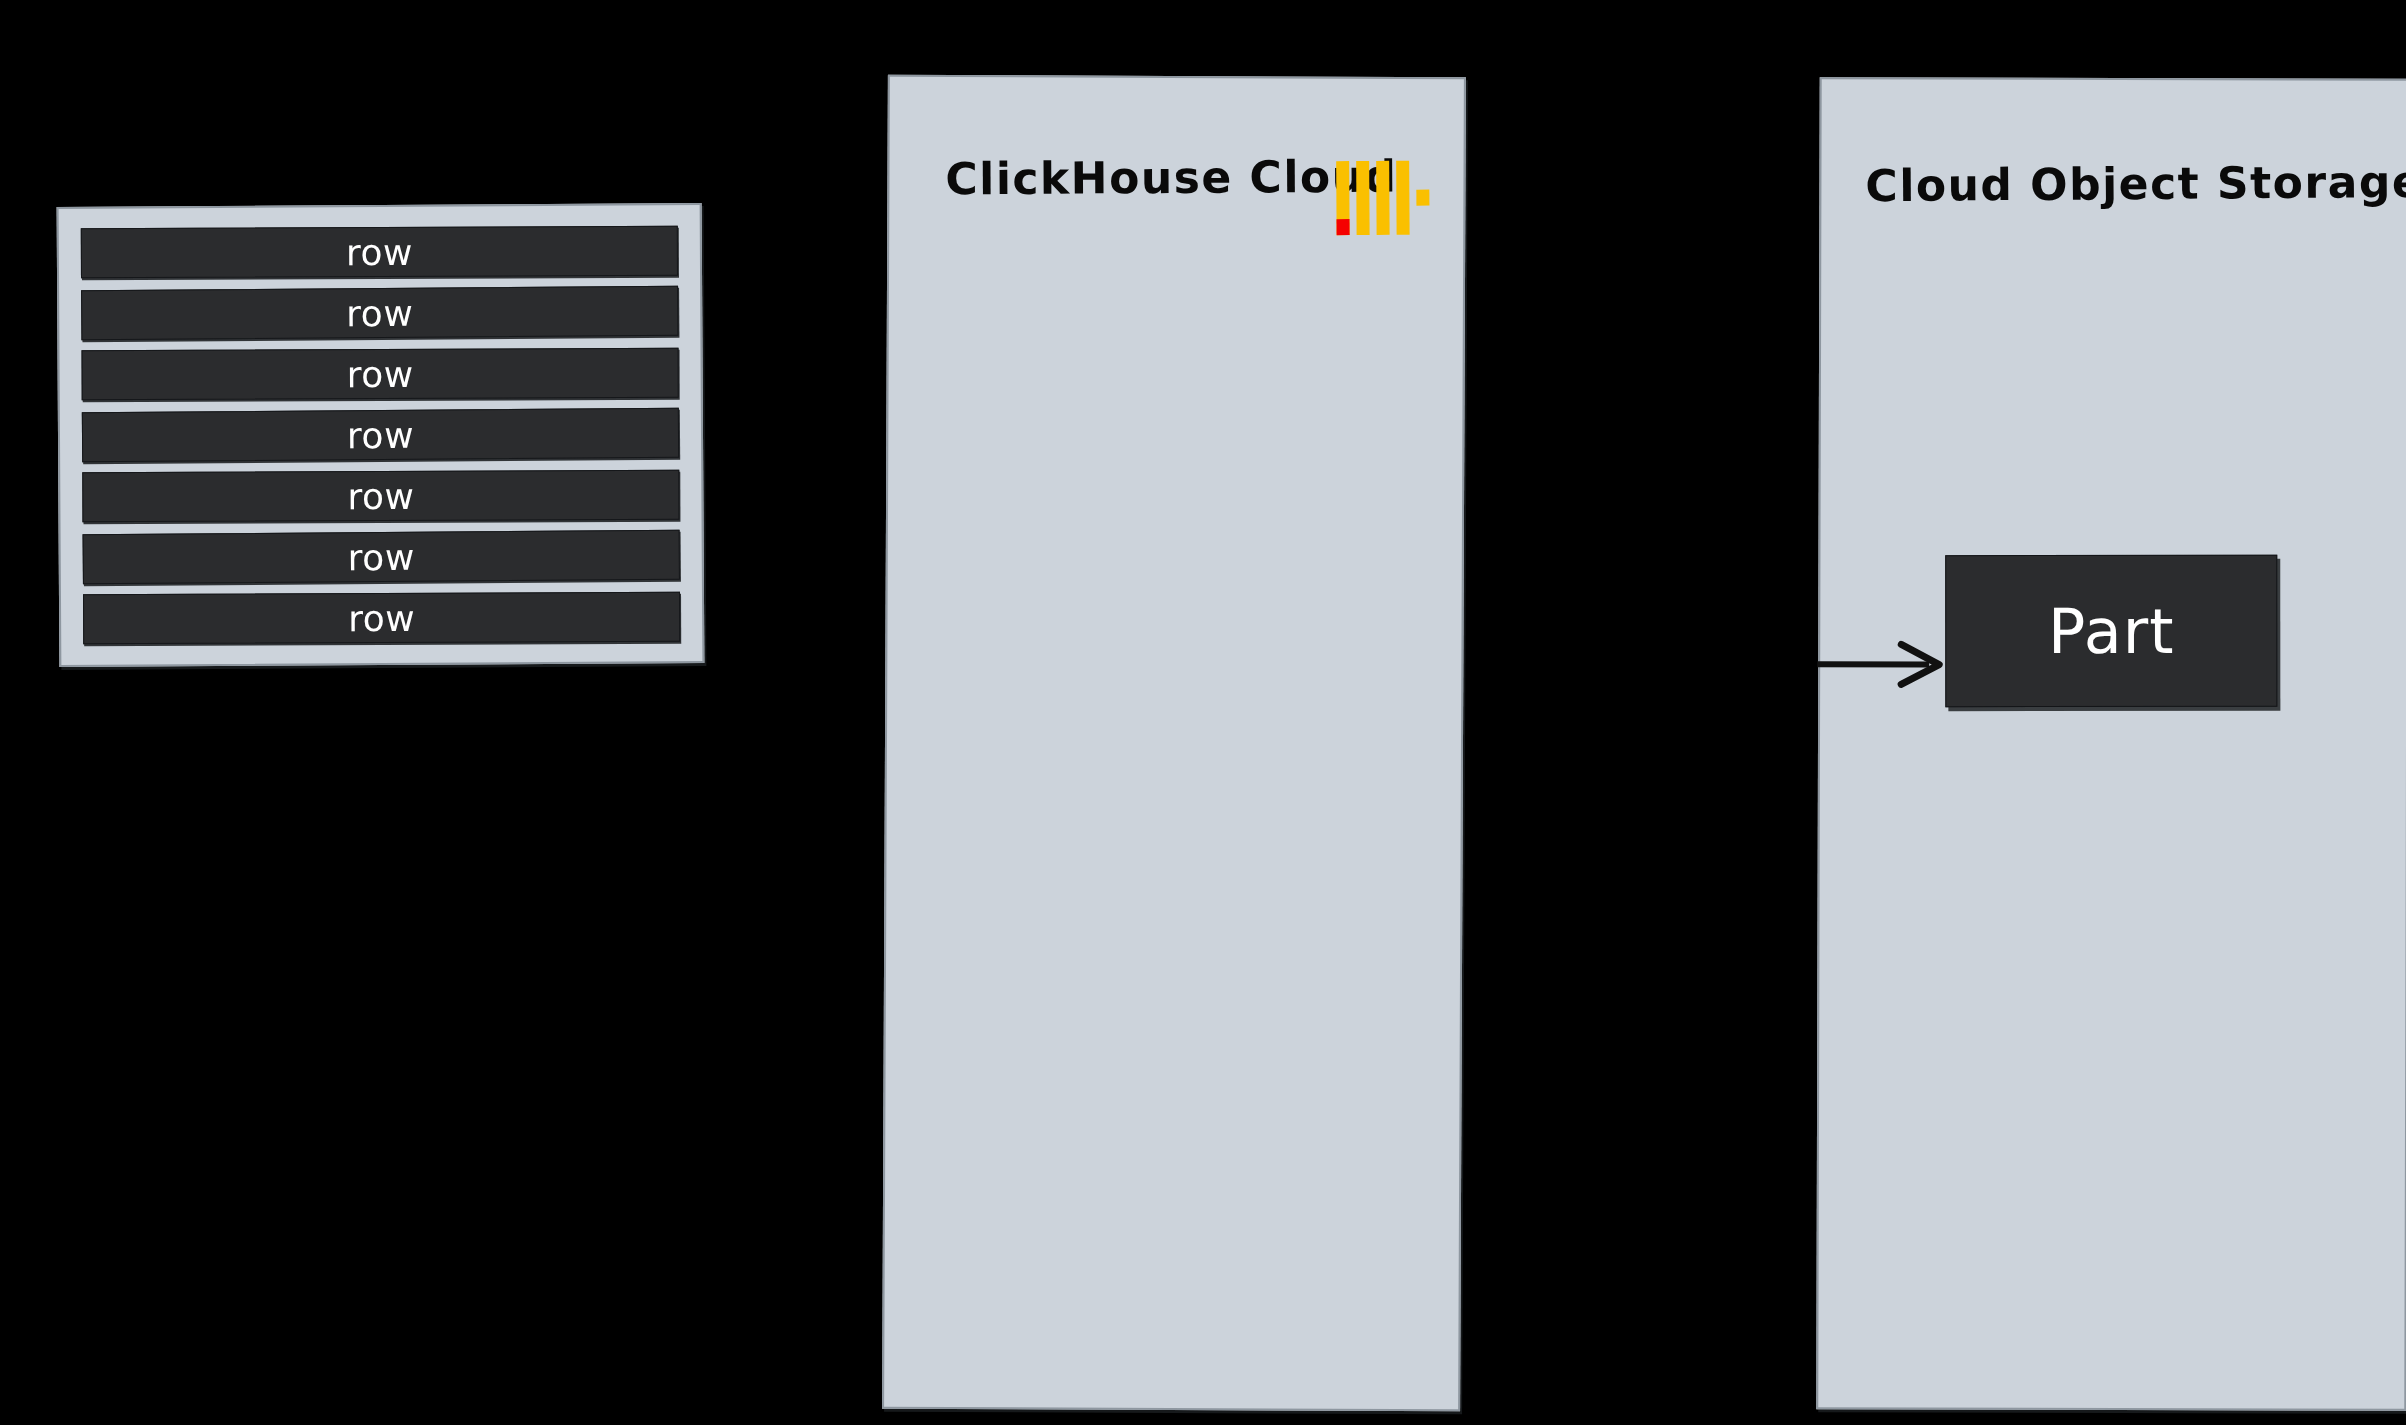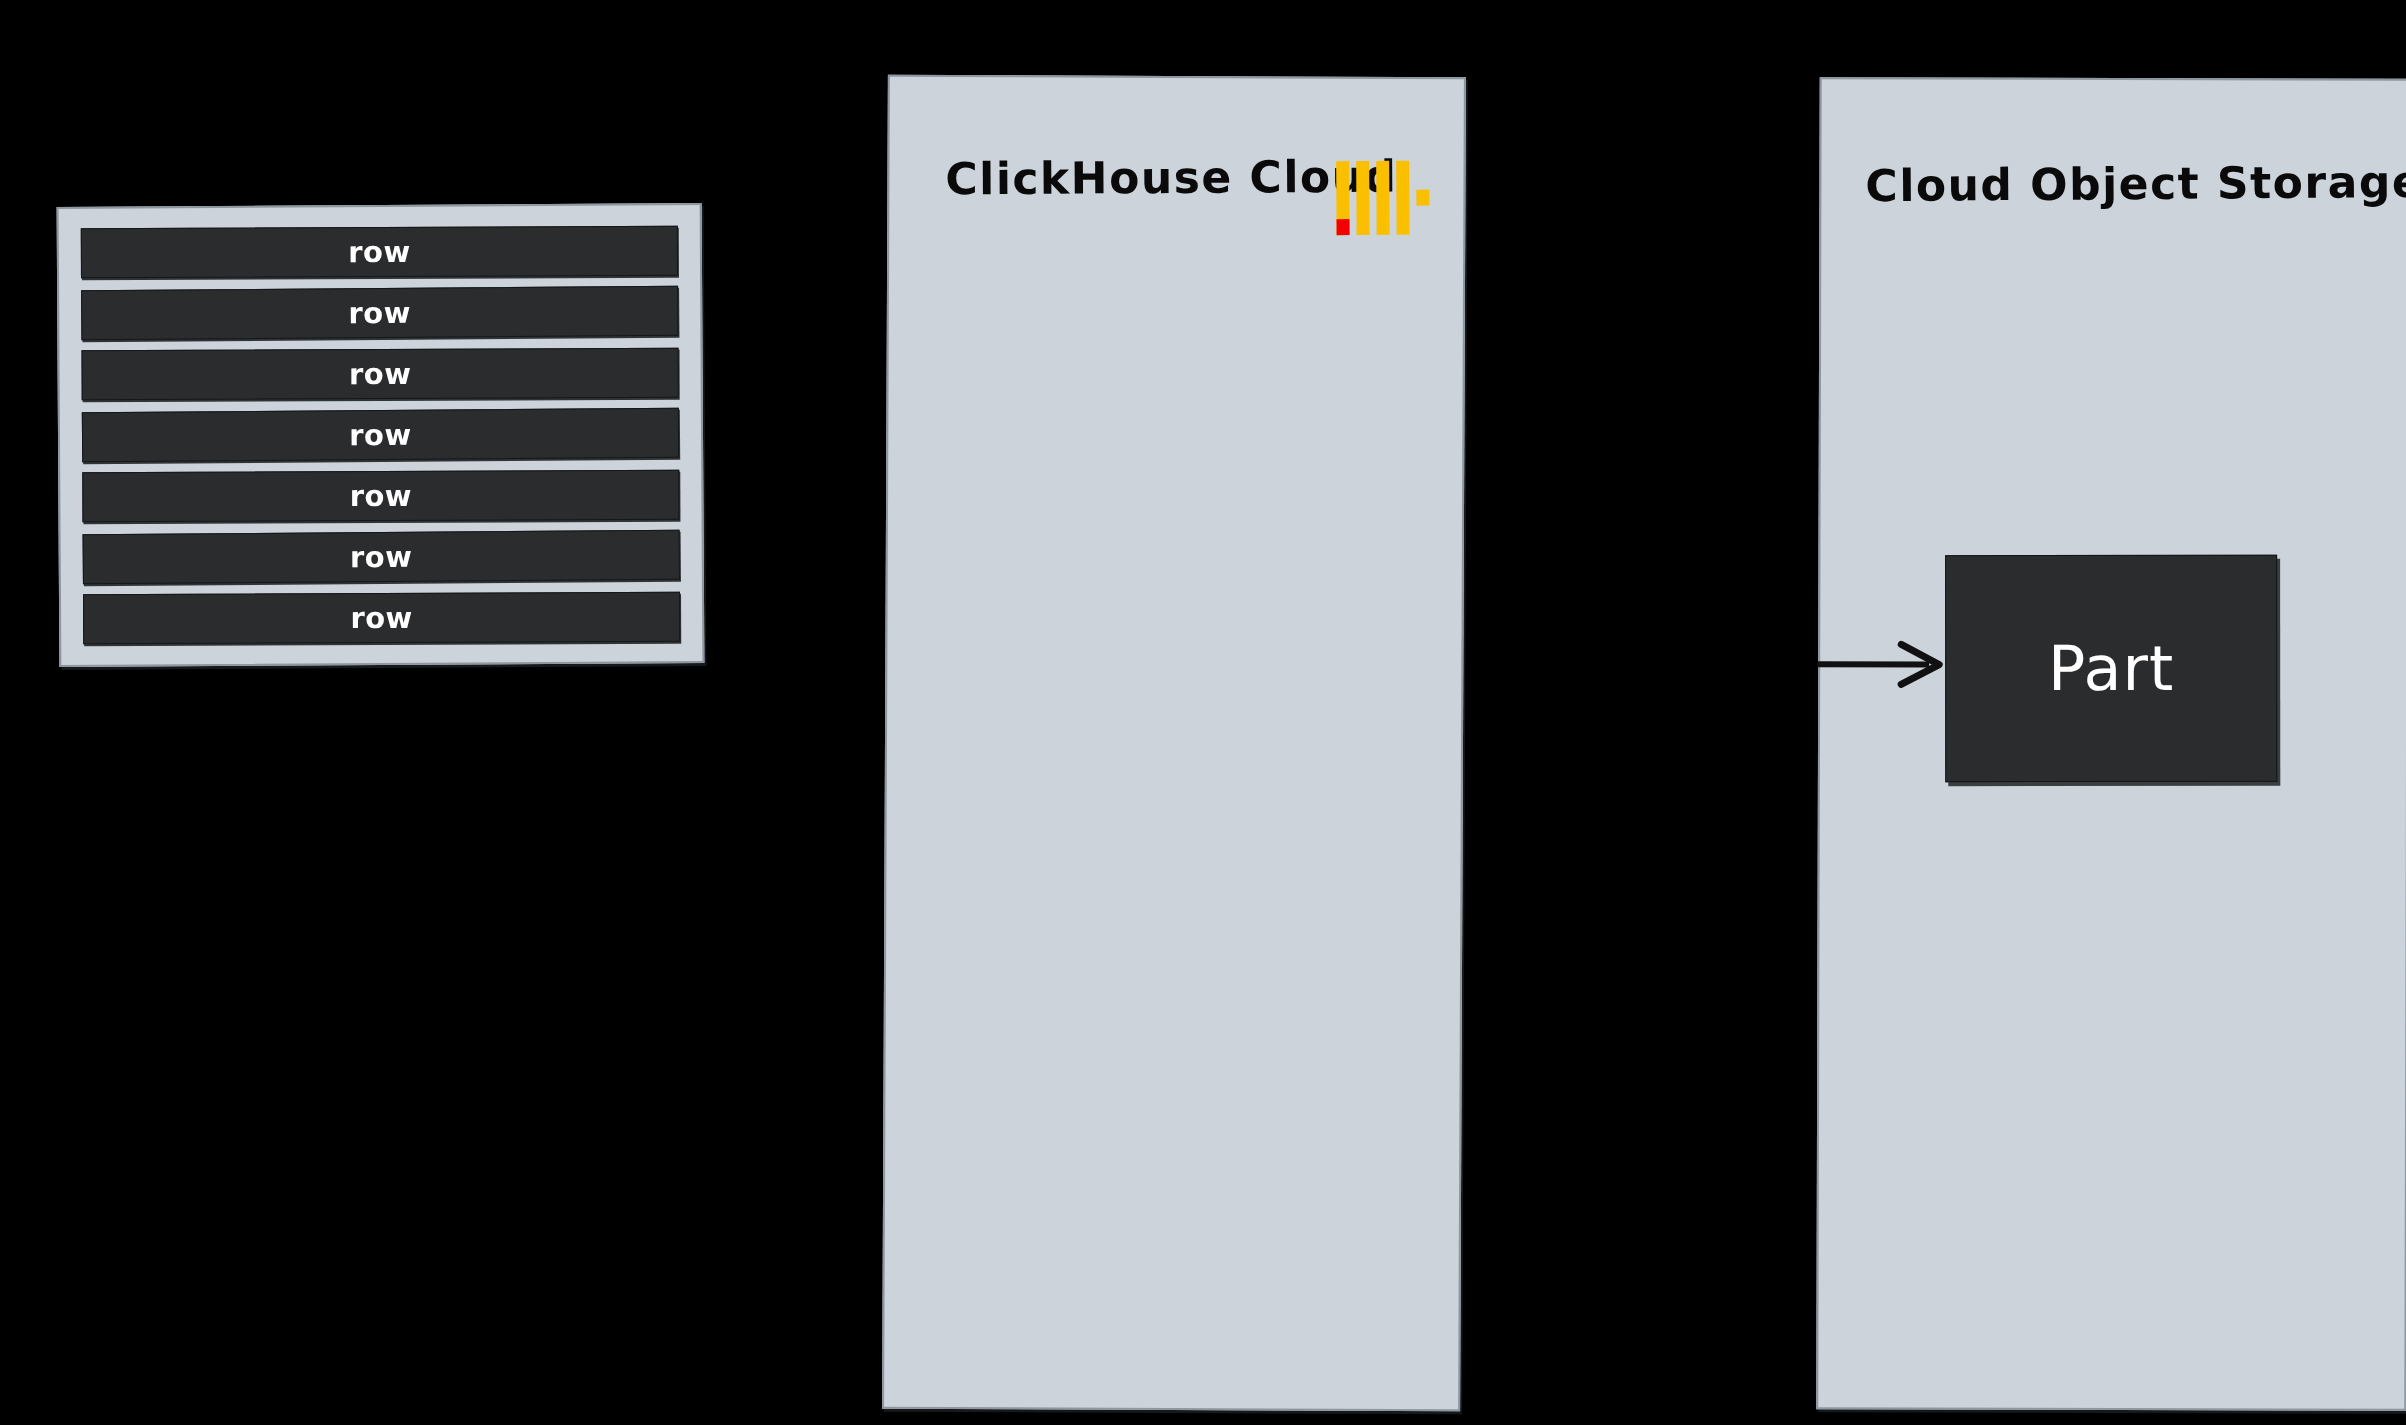--- a/index.html
+++ b/index.html
@@ -53,22 +53,22 @@
     display: flex;
     align-items: center;
     justify-content: center;
     box-shadow: 1px 2px 0 rgba(10,12,14,0.8);
   }
   .row-bar:nth-child(odd)  { transform: rotate(0.12deg); }
   .row-bar:nth-child(even) { transform: rotate(-0.1deg); }
   .row-bar .row-label {
     color: #ffffff;
     font-family: "DejaVu Sans", sans-serif;
-    font-size: 29px;
-    font-weight: 700;
+    font-size: 36px;
+    font-weight: 400;
     letter-spacing: 0.5px;
   }
 
   
   #clickhouse-cloud-panel {
     left: 885px;
     top: 76px;
     width: 578px;
     height: 1334px;
     transform: rotate(0.25deg);
@@ -138,21 +138,21 @@
     height: 16px;
     background: #fac000;
   }
 
   
   #part-box {
     position: absolute;
     left: 125px;
     top: 475px;
     width: 332px;
-    height: 227px;
+    height: 152px;
     background: #2b2c2e;
     border: 1px solid #131518;
     box-sizing: border-box;
     display: flex;
     align-items: center;
     justify-content: center;
     box-shadow: 3px 4px 0 rgba(10,12,14,0.75);
     transform: rotate(-0.2deg);
   }
   #part-box .part-label {

